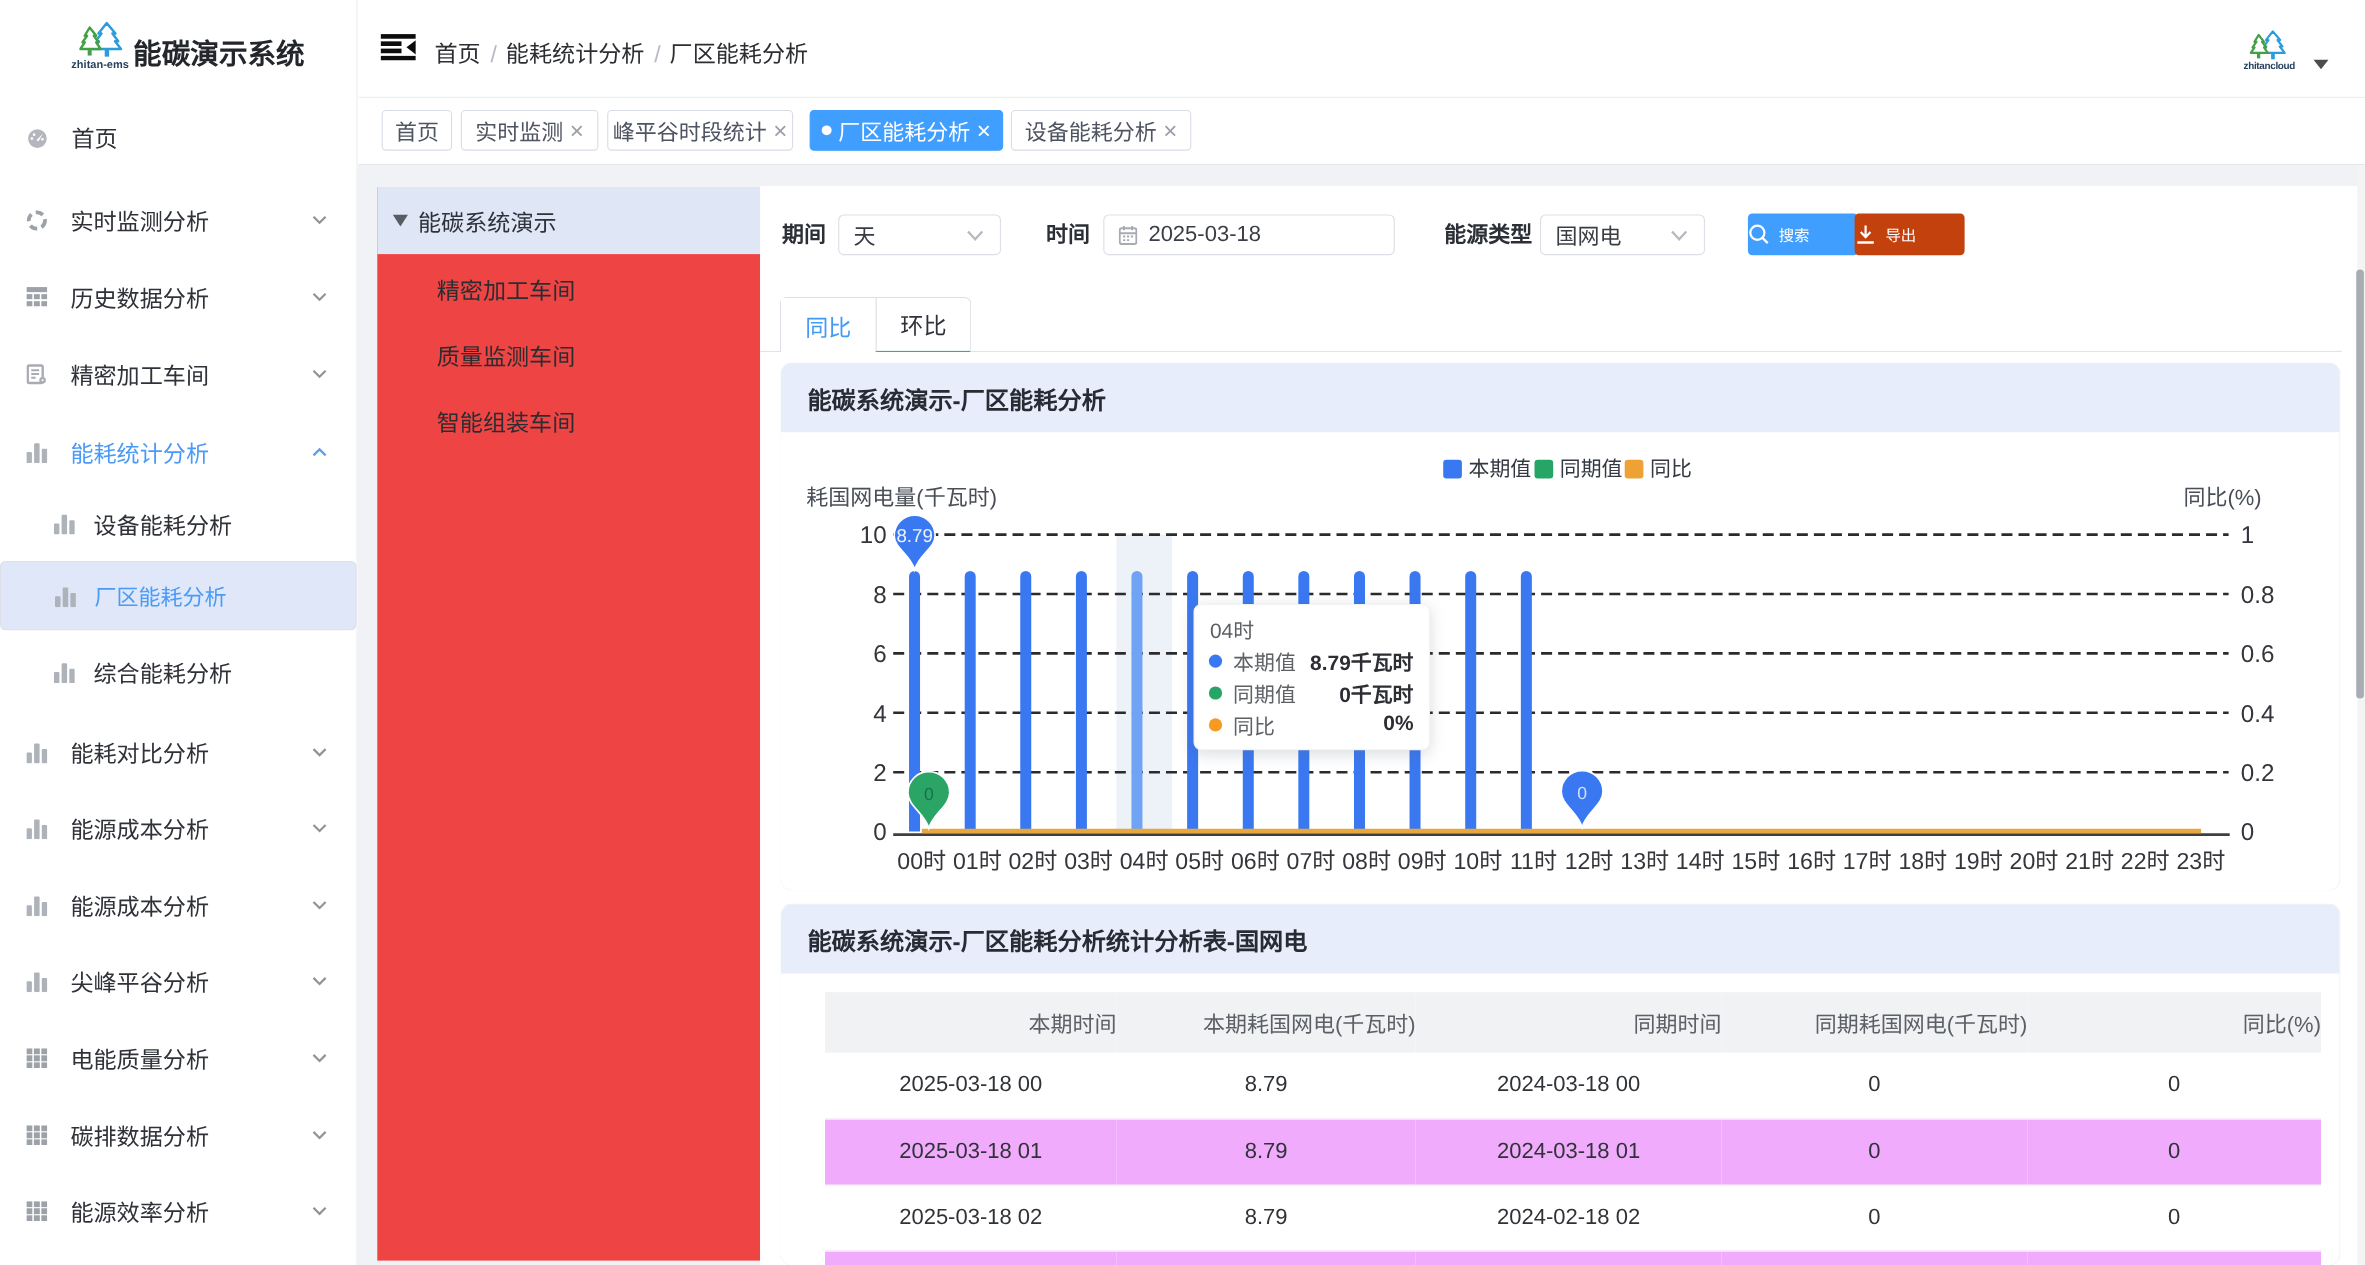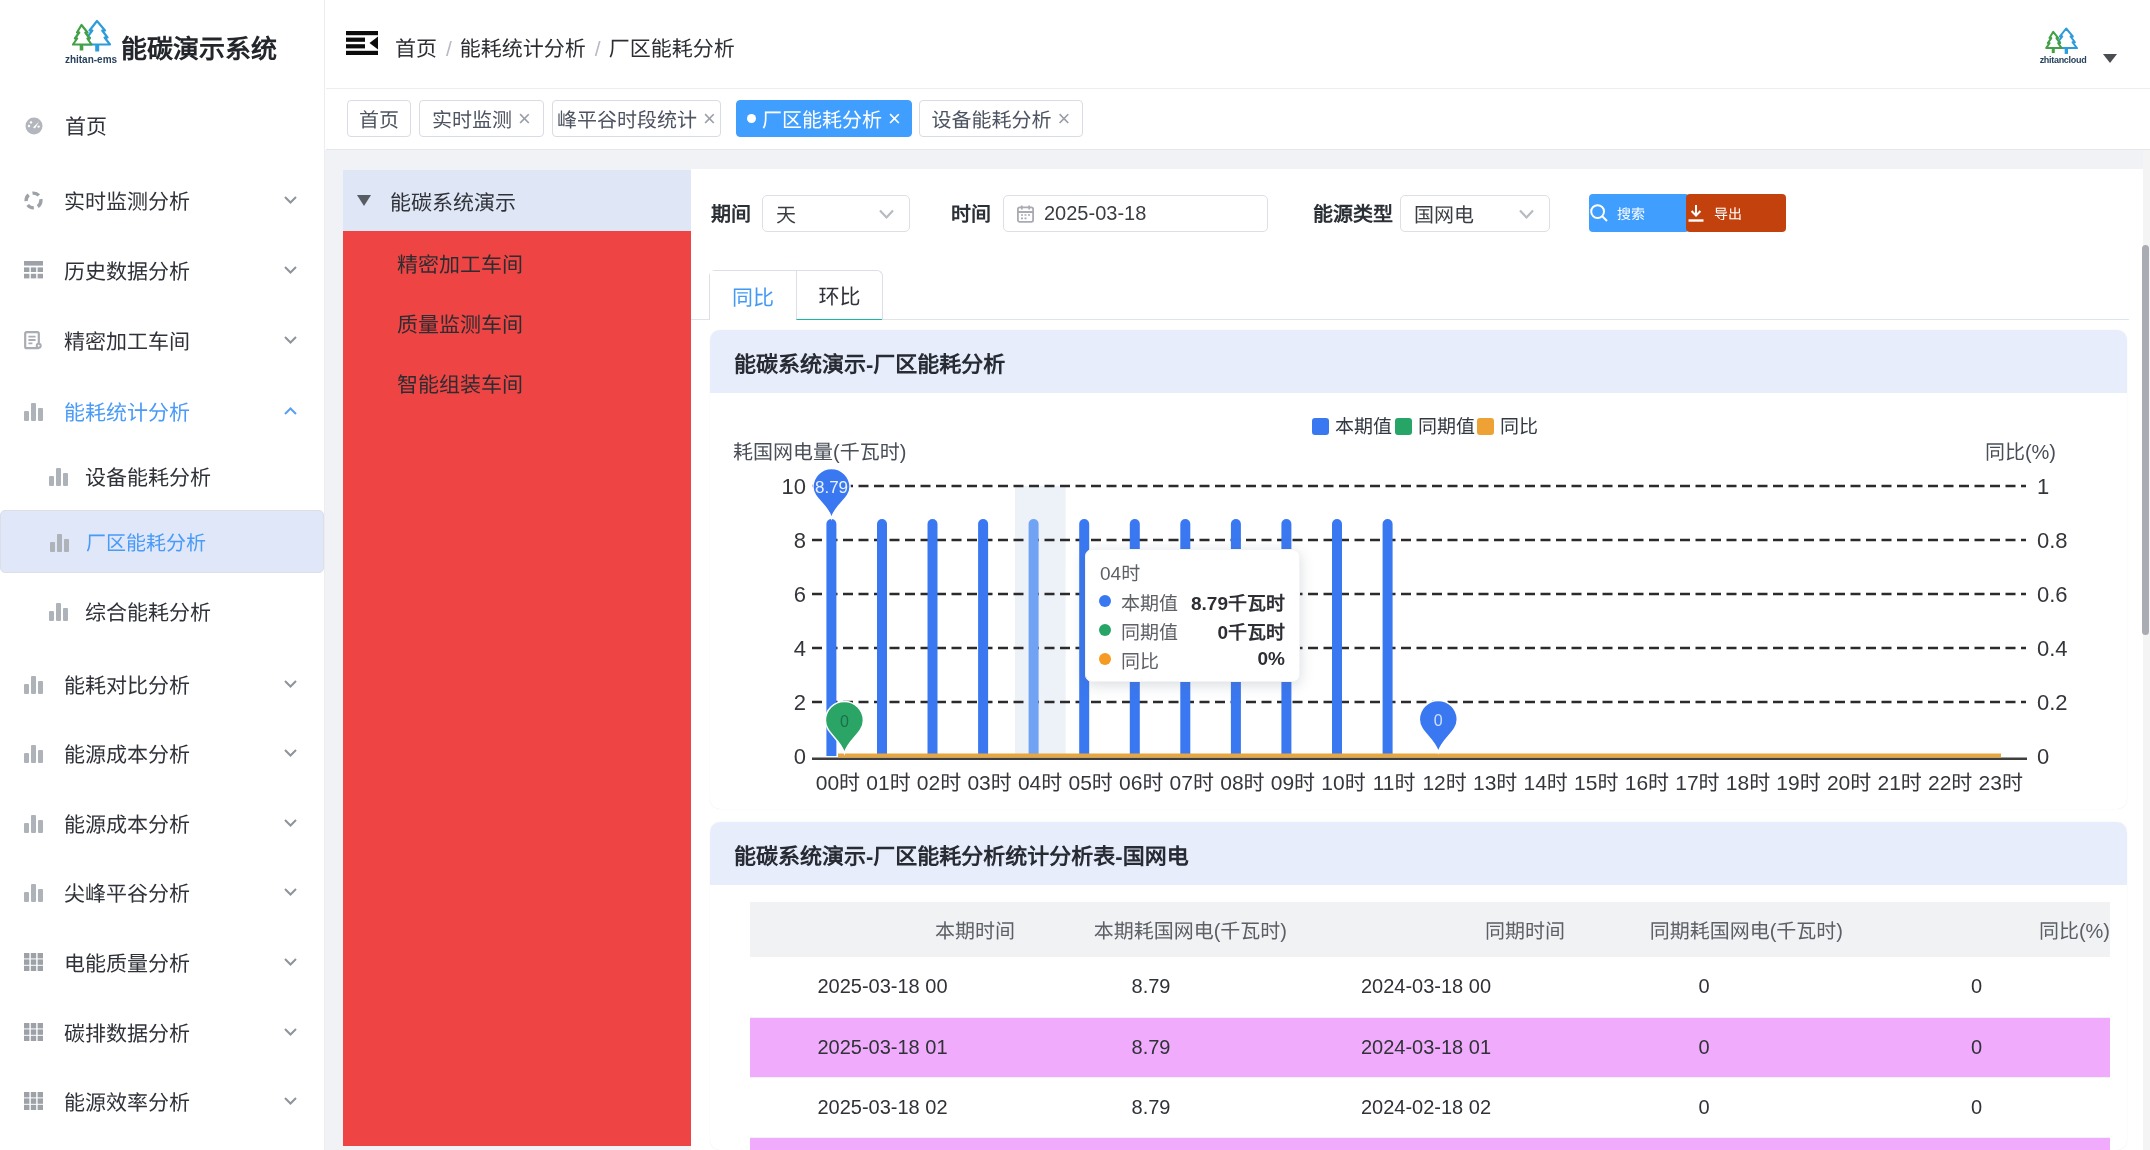--- a/index.html
+++ b/index.html
@@ -298,21 +298,21 @@
 </div>
 <div id="tree">
   <div class="abs cjk" style="left:54px;top:78px;font-size:21px;color:#2b2d31">精密加工车间</div>
   <div class="abs cjk" style="left:54px;top:138px;font-size:21px;color:#2b2d31">质量监测车间</div>
   <div class="abs cjk" style="left:54px;top:198px;font-size:21px;color:#2b2d31">智能组装车间</div>
 </div>
 <div id="treehead">
     <svg style="margin-left:14px" width="14" height="11" viewBox="0 0 14 11">
       <path d="M0,0 L14,0 L7,11 Z" fill="#585c63"></path>
     </svg>
-    <span style="margin-left:19px">能碳系统演示</span>
+    <span style="margin-left:9px">能碳系统演示</span>
   </div>
 <div id="main">
   <div class="flabel" style="left:20px">期间</div>
   <div class="sel" style="left:71px;width:148px">
       <span style="margin-left:13px">天</span>
       <svg class="abs" style="left:115px;top:13px" width="17" height="11" viewBox="0 0 17 11">
         <path d="M2,1.5 L8.5,8.5 L15,1.5" fill="none" stroke="#b6bac2" stroke-width="2.2"></path>
       </svg>
     </div>
   <div class="flabel" style="left:260px">时间</div>

